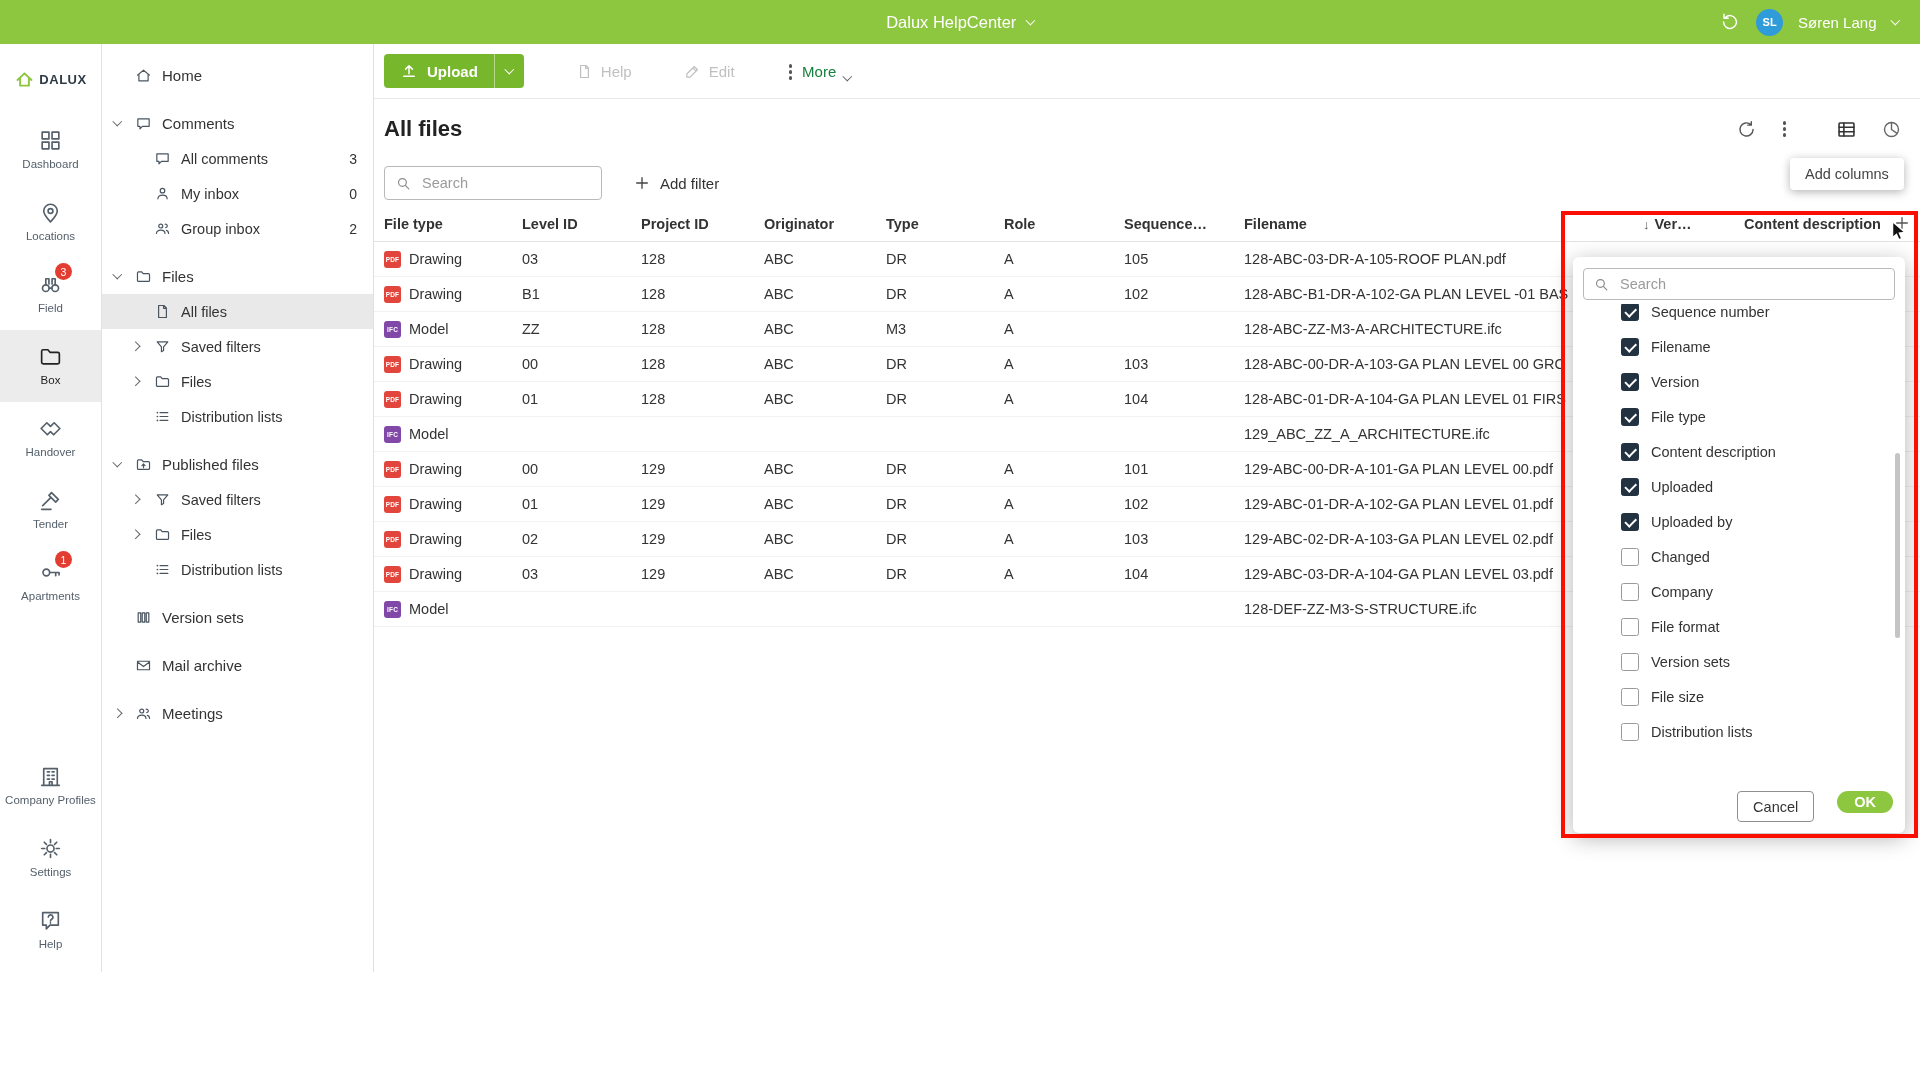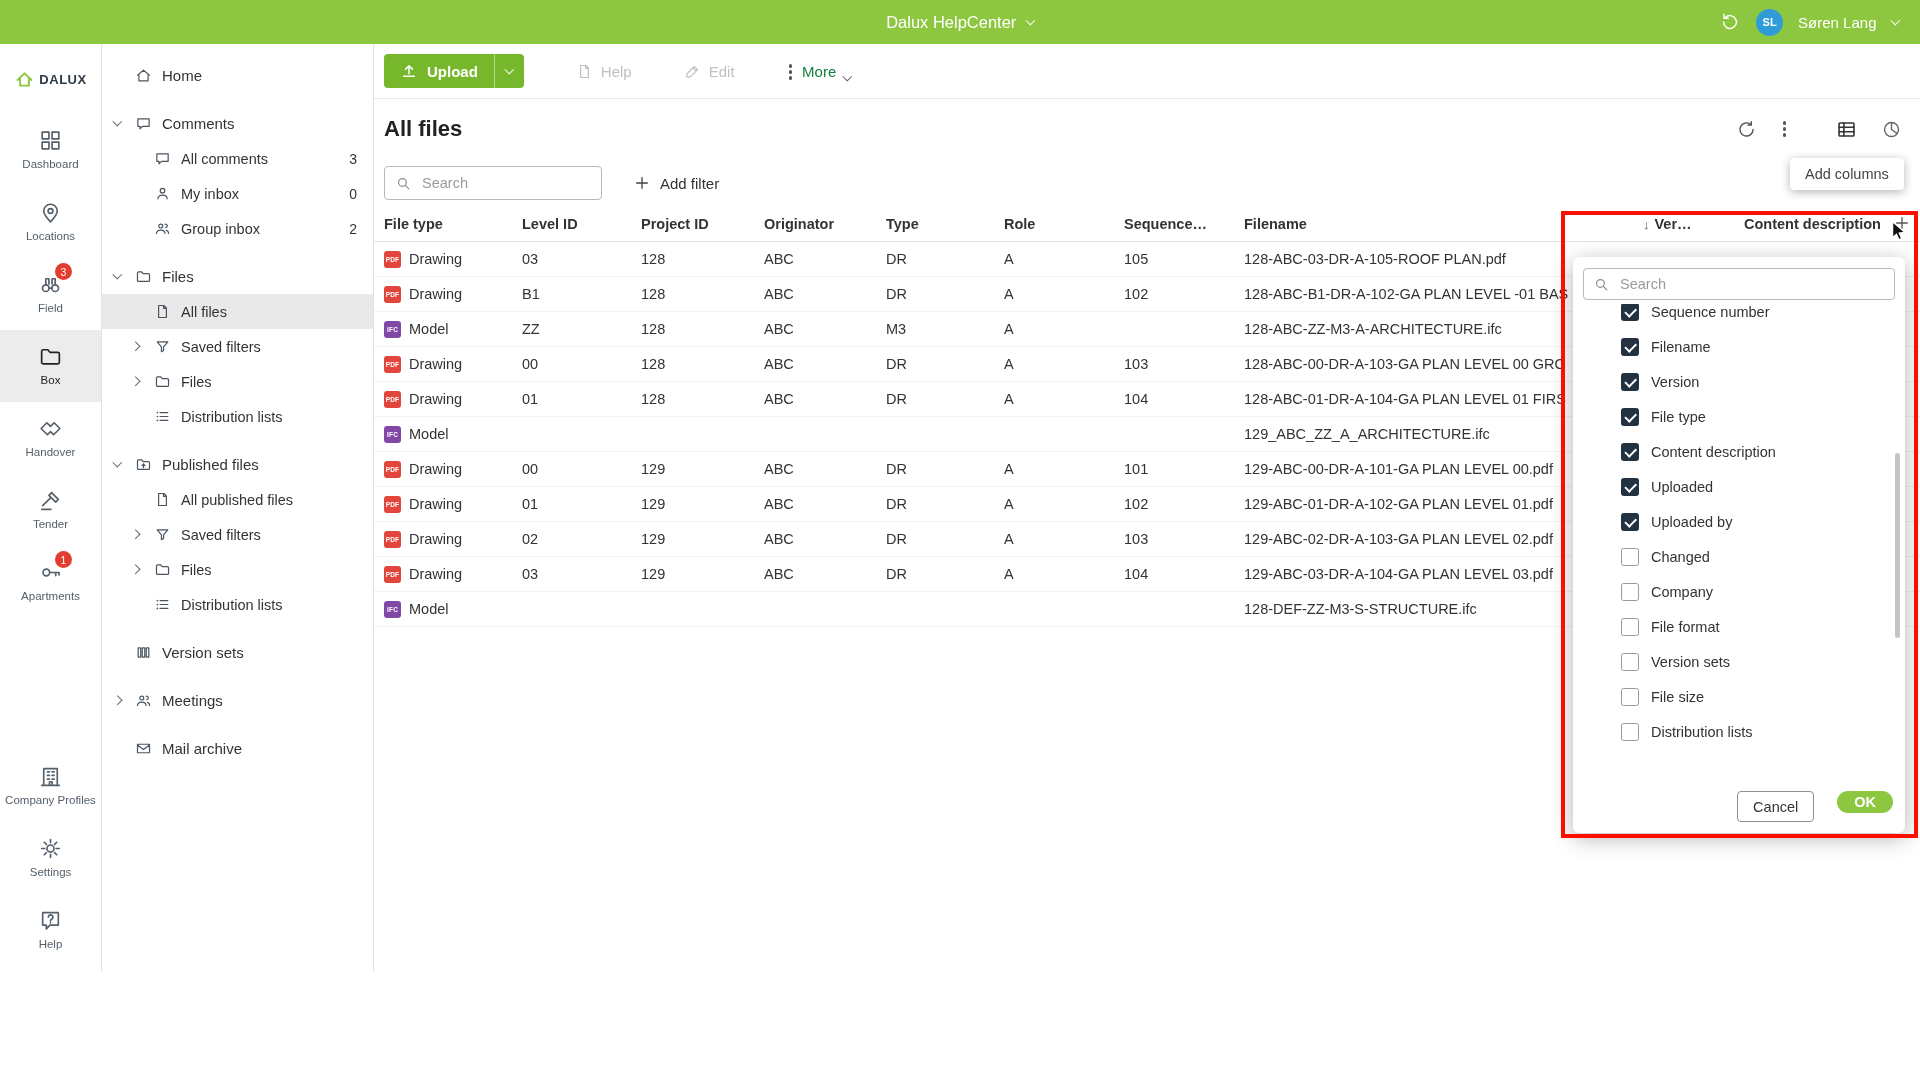--- a/index.html
+++ b/index.html
@@ -275,26 +275,20 @@
 
     <div class="snav lvl1 sec">
       <span class="chev down sm lchev"></span>
       <svg class="si" viewBox="0 0 24 24">
           <path d="M3.5 7A1.5 1.5 0 0 1 5 5.5h4.5l2 2.5H19a1.5 1.5 0 0 1 1.5 1.5v8A1.5 1.5 0 0 1 19 19H5a1.5 1.5 0 0 1-1.5-1.5z"></path>
           <path d="M12 16.5v-5M9.8 13.5 12 11.3l2.2 2.2"></path>
         </svg>
       <span>Published files</span>
     </div>
     <div class="snav lvl2">
-      <svg class="si" viewBox="0 0 24 24">
-          <path d="M6.5 3.5H14l3.5 3.5v13.5h-11zM13.5 3.5v4h4"></path>
-        </svg>
-      <span>All published files</span>
-    </div>
-    <div class="snav lvl2">
       <span class="chev right sm lchev2"></span>
       <svg class="si" viewBox="0 0 24 24">
           <path d="M4.5 5.5h15L13.5 12.5v5l-3 1.8v-6.8z"></path>
         </svg>
       <span>Saved filters</span>
     </div>
     <div class="snav lvl2">
       <span class="chev right sm lchev2"></span>
       <svg class="si" viewBox="0 0 24 24">
           <path d="M3.5 7A1.5 1.5 0 0 1 5 5.5h4.5l2 2.5H19a1.5 1.5 0 0 1 1.5 1.5v8A1.5 1.5 0 0 1 19 19H5a1.5 1.5 0 0 1-1.5-1.5z"></path>
@@ -311,32 +305,32 @@
       <span>Distribution lists</span>
     </div>
 
     <div class="snav lvl1 sec">
       <svg class="si" viewBox="0 0 24 24">
           <path d="M4.5 5.5h3.6v13H4.5zM10.2 5.5h3.6v13h-3.6zM15.9 5.5h3.6v13h-3.6z"></path>
         </svg>
       <span>Version sets</span>
     </div>
     <div class="snav lvl1 sec">
+      <svg class="si" viewBox="0 0 24 24">
+          <path d="M3.5 6h17v12h-17zM3.5 7l8.5 6.5L20.5 7"></path>
+        </svg>
+      <span>Mail archive</span>
+    </div>
+    <div class="snav lvl1 sec">
       <span class="chev right sm lchev"></span>
       <svg class="si" viewBox="0 0 24 24">
           <circle cx="9.5" cy="8.5" r="2.8"></circle>
           <path d="M3.5 19c0-3.2 2.7-4.7 6-4.7s6 1.5 6 4.7M15.7 6a2.4 2.4 0 1 1 .8 4.7M17.5 14.6c2 .5 3 1.9 3 4.4"></path>
         </svg>
       <span>Meetings</span>
-    </div>
-    <div class="snav lvl1 sec">
-      <svg class="si" viewBox="0 0 24 24">
-          <path d="M3.5 6h17v12h-17zM3.5 7l8.5 6.5L20.5 7"></path>
-        </svg>
-      <span>Mail archive</span>
     </div>
   </div>
 
   <div class="main">
     <div class="toolbar">
       <div class="btn-upload">
         <span class="btn-upload-main">
           <svg class="ri" style="stroke:#fff;width:18px;height:18px;stroke-width:2" viewBox="0 0 24 24">
               <path d="M12 15.5V5M7.5 9.5 12 5l4.5 4.5M5 19h14"></path>
             </svg>

